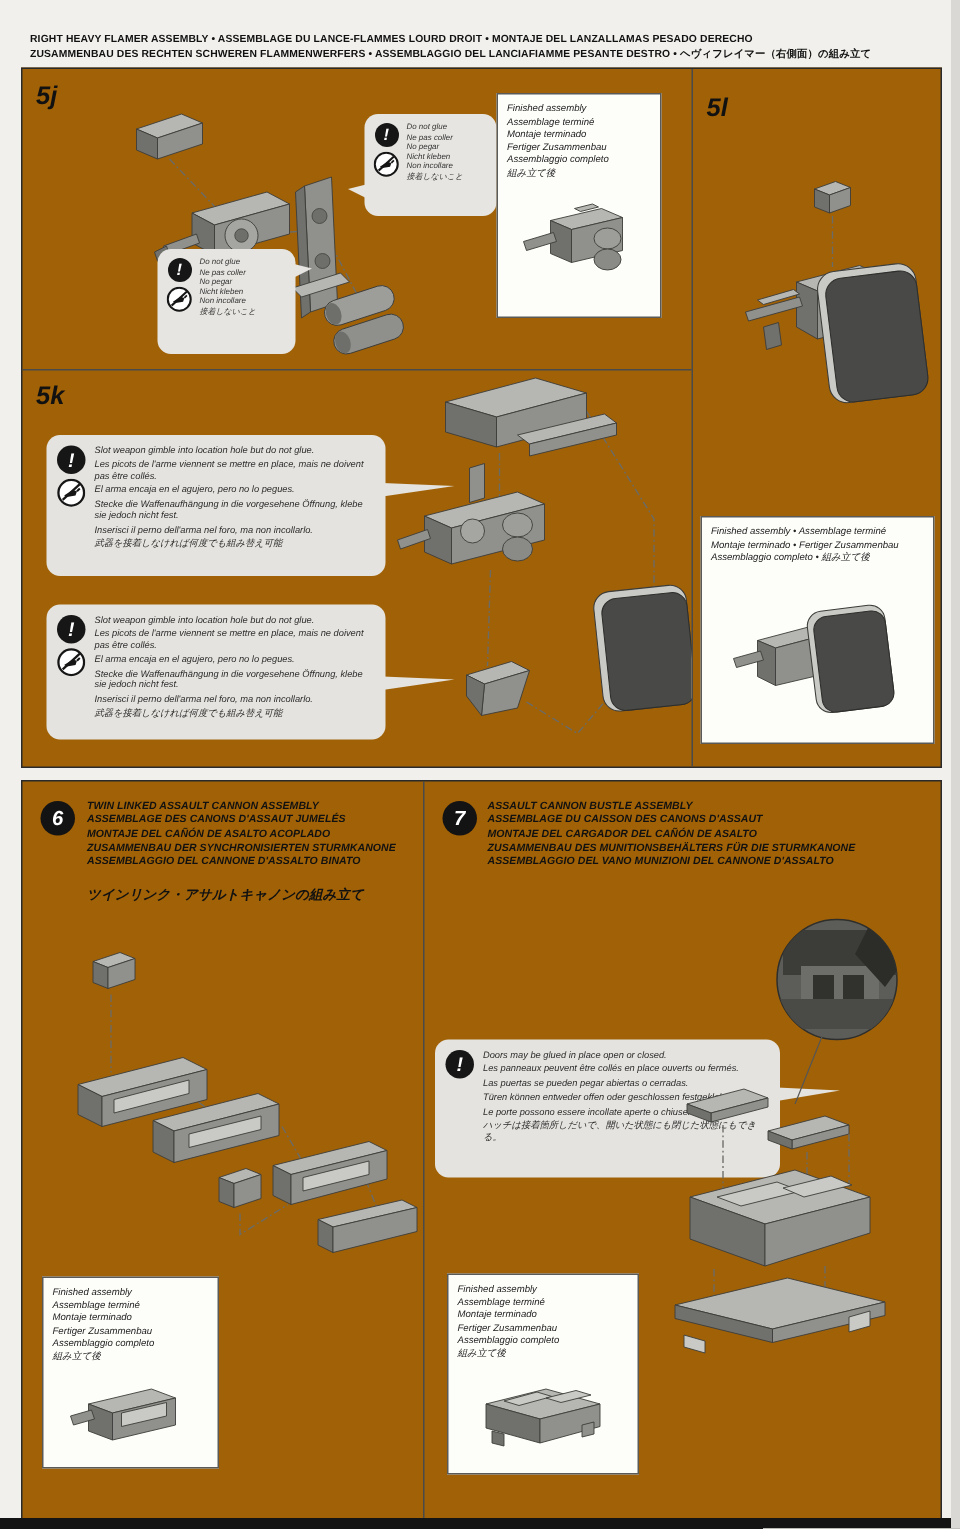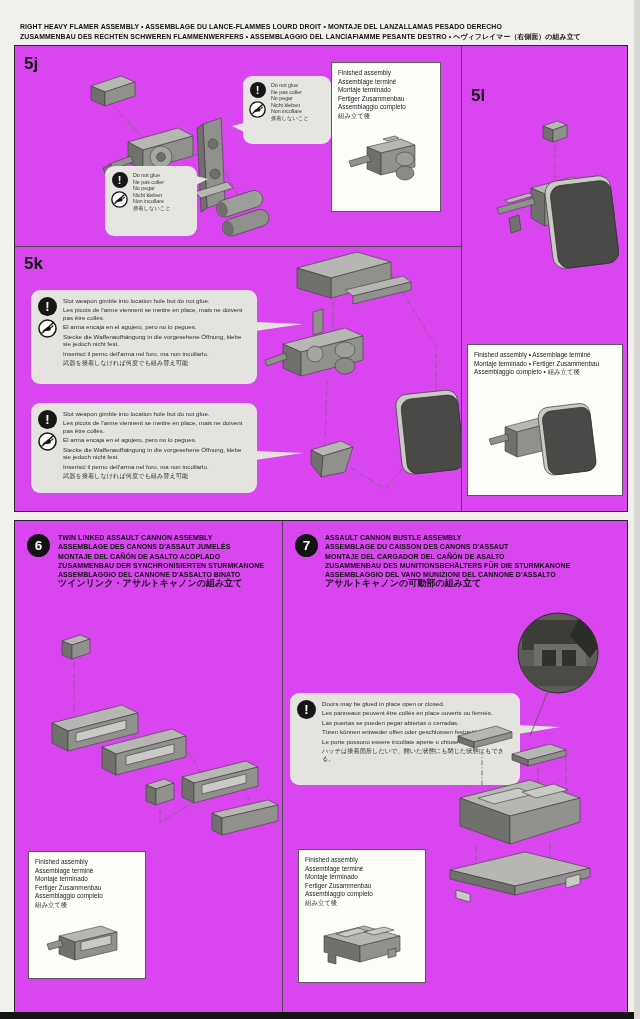--- a/index.html
+++ b/index.html
@@ -6,21 +6,21 @@
   body{
     width:640px;height:1019px;position:relative;
     background:#f1f0ec;
     font-family:"Liberation Sans","DejaVu Sans",sans-serif;
     color:#151515;overflow:hidden;
   }
   .abs{position:absolute;}
   
   .sheet-header{left:20px;top:22px;width:600px;font-size:6.9px;font-weight:bold;line-height:9.5px;letter-spacing:.1px;color:#111;}
   
-  .panel{border:1.4px solid #2a2a2a;background:#d946ef;}
+  .panel{border:1.4px solid #2a2a2a;background:#a16207;font-style:italic;}
   .panel-top{left:14px;top:45px;width:612px;height:465px;}
   .panel-bottom{left:14px;top:520px;width:612px;height:492px;}
   .div-v{position:absolute;width:1px;background:#4a4a4a;top:0;bottom:0;}
   .div-h{position:absolute;height:1px;background:#4a4a4a;}
   .step-label{font-size:17px;font-weight:bold;color:#111;}
   
   .fin-box{border:1px solid #5a5a58;background:#fdfdfa;padding:6px 6px;box-sizing:border-box;}
   .fin-box .ln{font-size:6.4px;line-height:8.6px;color:#222;}
   .fin-img{display:block;margin:10px auto 0 auto;}
   
@@ -36,21 +36,21 @@
   .tail-r{position:absolute;right:-46px;top:32px;width:0;height:0;
     border-left:48px solid #e4e3df;border-top:2px solid transparent;border-bottom:7px solid transparent;}
   .tail-l{position:absolute;left:-11px;bottom:12px;width:0;height:0;
     border-right:12px solid #e6e5e1;border-top:3px solid transparent;border-bottom:6px solid transparent;}
   .tail-rs{position:absolute;right:-11px;top:10px;width:0;height:0;
     border-left:12px solid #e6e5e1;border-top:3px solid transparent;border-bottom:6px solid transparent;}
   
   .num-circle{width:23px;height:23px;border-radius:50%;background:#131313;color:#fff;
     display:flex;align-items:center;justify-content:center;font-size:13.5px;font-weight:bold;}
   .sec-title .ln{font-size:7px;font-weight:bold;line-height:9.3px;color:#111;letter-spacing:.05px;}
-  .sec-title .jp{font-size:9px;margin-top:0;}
+  .sec-title .jp{font-size:9px;margin-top:13px;}
   
   svg{display:block;}
   .p-top{fill:#b6b6b2;stroke:#3c3c3a;stroke-width:.6;}
   .p-front{fill:#90908c;stroke:#3c3c3a;stroke-width:.6;}
   .p-side{fill:#70706c;stroke:#3c3c3a;stroke-width:.6;}
   .p-lt{fill:#c9c9c5;stroke:#3c3c3a;stroke-width:.6;}
   .dl{fill:none;stroke:#6b6b68;stroke-width:.9;stroke-dasharray:5,2,1.2,2;}
   .sl{fill:none;stroke:#555;stroke-width:.8;}
   .bottom-bar{left:0;top:1012px;width:640px;height:7px;background:#141414;}
   .edge-r{right:0;top:0;width:6px;height:1019px;background:#d9d8d4;}
@@ -228,21 +228,21 @@
     <polygon class="p-top" points="58,204 88,195 100,201 70,210"></polygon>
     <polygon class="p-front" points="70,210 100,201 92,226 68,231"></polygon>
     <polygon class="p-side" points="58,204 70,210 68,231 58,218"></polygon>
 
     <g transform="rotate(-6 178 188)">
       <rect x="146" y="146" width="62" height="80" rx="11" fill="#c9c9c5" stroke="#3c3c3a" stroke-width=".7"></rect>
       <rect x="151" y="151" width="57" height="75" rx="10" fill="#494947" stroke="#2e2e2c" stroke-width=".7"></rect>
     </g>
   </svg>
 
-  <div class="abs step-label" style="left:456px;top:16px;margin-top:24px;">5l</div>
+  <div class="abs step-label" style="left:456px;top:16px;">5l</div>
 
   <svg class="abs" style="left:466px;top:58px;" width="150" height="232" viewBox="0 0 150 232">
     <path class="dl" d="M74,40 L74,74"></path>
 
     <polygon class="p-top" points="62,22 76,17 86,21 72,26"></polygon>
     <polygon class="p-side" points="62,22 72,26 72,38 62,34"></polygon>
     <polygon class="p-front" points="72,26 86,21 86,33 72,38"></polygon>
 
     <polygon class="p-top" points="50,84 92,73 106,79 64,90"></polygon>
     <polygon class="p-side" points="50,84 64,90 64,122 50,114"></polygon>
@@ -338,21 +338,20 @@
     </svg>
   </div>
 
   <div class="abs num-circle" style="left:280px;top:13px;">7</div>
   <div class="abs sec-title" style="left:310px;top:12px;width:290px;">
     <div class="ln">ASSAULT CANNON BUSTLE ASSEMBLY</div>
     <div class="ln">ASSEMBLAGE DU CAISSON DES CANONS D'ASSAUT</div>
     <div class="ln">MONTAJE DEL CARGADOR DEL CAÑÓN DE ASALTO</div>
     <div class="ln">ZUSAMMENBAU DES MUNITIONSBEHÄLTERS FÜR DIE STURMKANONE</div>
     <div class="ln">ASSEMBLAGGIO DEL VANO MUNIZIONI DEL CANNONE D'ASSALTO</div>
-    <div class="ln jp">アサルトキャノンの可動部の組み立て</div>
   </div>
 
   <div class="abs warn-box" style="left:275px;top:172px;width:230px;height:92px;">
     <div class="tail-r" style="right:-40px;border-left-width:42px;"></div>
     <div class="icon-col">
       <div class="excl-icon">!</div>
     </div>
     <div class="txt">
       <div class="ln">Doors may be glued in place open or closed.</div>
       <div class="ln">Les panneaux peuvent être collés en place ouverts ou fermés.</div>

